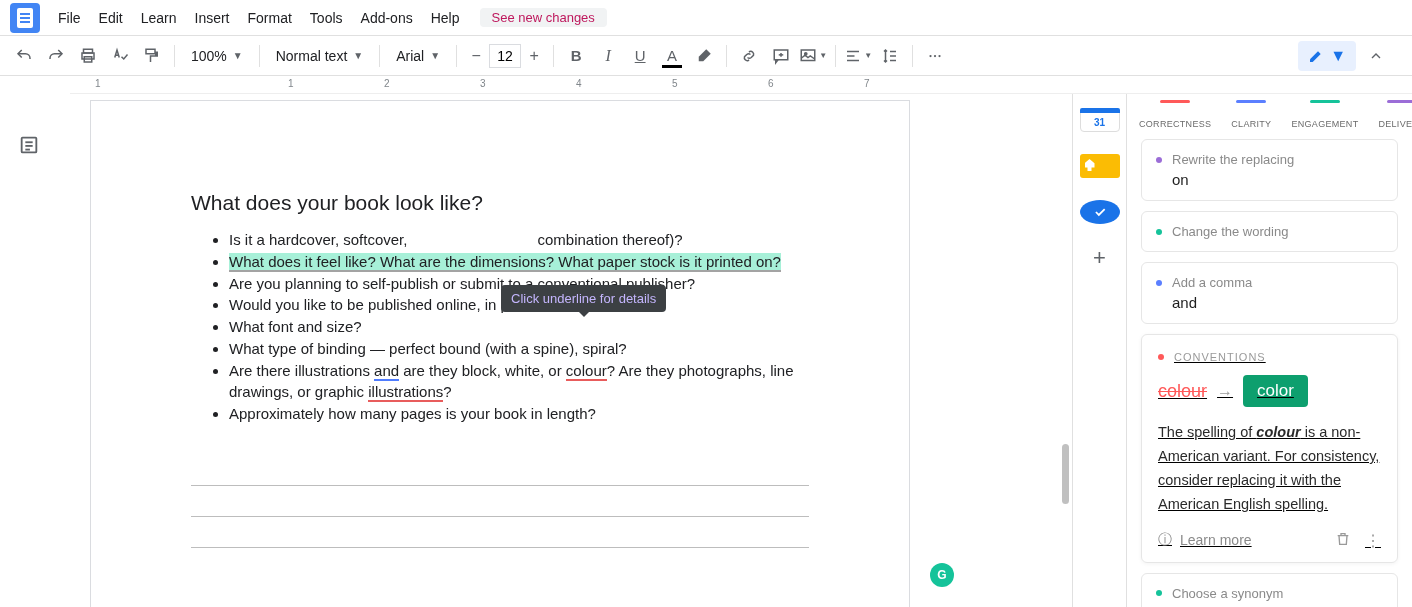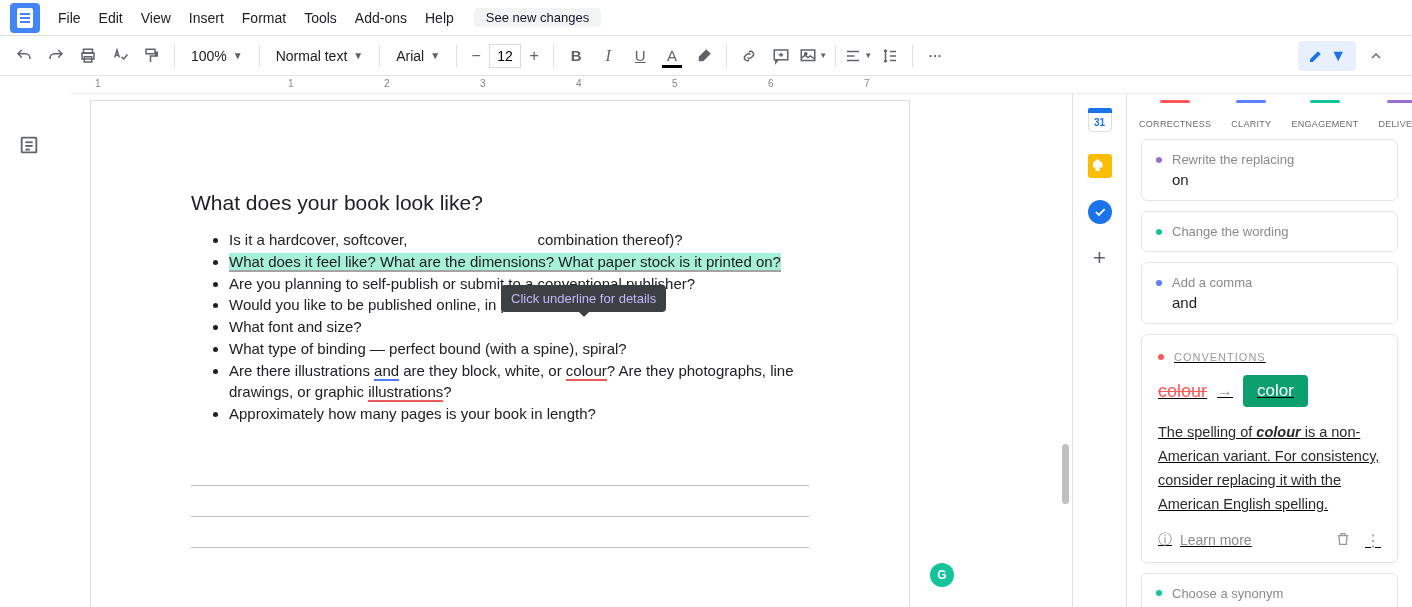--- a/index.html
+++ b/index.html
@@ -5,21 +5,21 @@
   * { box-sizing: border-box; margin: 0; padding: 0; }
   body { font-family: Arial, sans-serif; background: #fff; width: 1412px; height: 607px; overflow: hidden; position: relative; }
   
   
   .topbar { height: 36px; display: flex; align-items: center; padding-left: 10px; border-bottom: 1px solid #e0e0e0; }
   .docs-logo { width: 30px; height: 30px; background: #4285f4; border-radius: 4px; display: flex; align-items: center; justify-content: center; margin-right: 10px; }
   .docs-logo-inner { width: 16px; height: 20px; background: #fff; border-radius: 2px; position: relative; }
   .docs-logo-inner::before { content: ""; position: absolute; top: 5px; left: 3px; right: 3px; height: 2px; background: #4285f4; box-shadow: 0 4px 0 #4285f4, 0 8px 0 #4285f4; }
   .menu-items { display: flex; gap: 2px; }
   .menu-item { padding: 4px 8px; font-size: 14px; color: #202124; cursor: pointer; border-radius: 3px; }
-  .see-changes { margin-left: 12px; padding: 2px 12px; background: #f1f3f4; color: #0f172a; font-size: 13px; border-radius: 4px; cursor: pointer; }
+  .see-changes { margin-left: 12px; padding: 2px 12px; background: #f1f3f4; color: #be185d; font-size: 13px; border-radius: 4px; cursor: pointer; }
   .topbar-right { margin-left: auto; display: flex; align-items: center; gap: 16px; padding-right: 20px; }
   .comment-icon-btn { width: 24px; height: 24px; color: #5f6368; cursor: pointer; display: flex; align-items: center; justify-content: center; }
   .share-btn { background: #1a73e8; color: #fff; padding: 8px 18px; border-radius: 4px; font-size: 14px; font-weight: 500; display: flex; align-items: center; gap: 8px; cursor: pointer; }
   .avatar { width: 32px; height: 32px; border-radius: 50%; background: linear-gradient(135deg, #f093a0, #c77850); border: 2px solid #34a853; }
   
   
   .toolbar { height: 40px; display: flex; align-items: center; padding: 0 10px; border-bottom: 1px solid #e0e0e0; gap: 4px; }
   .tool-btn { width: 28px; height: 28px; display: flex; align-items: center; justify-content: center; color: #5f6368; cursor: pointer; border-radius: 3px; }
   .tool-sep { width: 1px; height: 22px; background: #e0e0e0; margin: 0 4px; }
   .tool-select { display: flex; align-items: center; padding: 0 8px; height: 28px; font-size: 14px; color: #202124; cursor: pointer; gap: 6px; }
@@ -59,21 +59,21 @@
   .tooltip { position: absolute; background: #3c4043; color: #c4b5fd; font-size: 13px; padding: 6px 10px; border-radius: 4px; top: 191px; left: 441px; z-index: 50; white-space: nowrap; }
   .tooltip::after { content: ""; position: absolute; bottom: -5px; left: 50%; margin-left: -5px; border: 5px solid transparent; border-top-color: #3c4043; border-bottom: none; }
   
   .grammarly-badge { position: absolute; bottom: 20px; left: 930px; width: 24px; height: 24px; background: #15c39a; border-radius: 50%; display: flex; align-items: center; justify-content: center; color: #fff; font-size: 12px; font-weight: bold; }
   
   
   .vscroll { position: absolute; right: 343px; top: 350px; width: 7px; height: 60px; background: #c0c0c0; border-radius: 4px; }
   
   
   .side-apps { width: 54px; border-left: 1px solid #e0e0e0; padding-top: 14px; display: flex; flex-direction: column; align-items: center; gap: 22px; }
-  .side-app { width: 24px; height: 24px; cursor: pointer; display: flex; align-items: center; justify-content: center; border-radius: 4px; }
+  .side-app { width: 40px; height: 24px; cursor: pointer; display: flex; align-items: center; justify-content: center; border-radius: 4px; }
   .cal-icon { background: #fff; border: 1px solid #ddd; position: relative; font-size: 10px; color: #1a73e8; font-weight: bold; }
   .cal-icon::before { content: ""; position: absolute; top: -1px; left: -1px; right: -1px; height: 5px; background: #1a73e8; border-radius: 2px 2px 0 0; }
   .cal-icon span { position: relative; top: 2px; }
   .keep-icon { background: #fbbc04; border-radius: 3px; position: relative; }
   .keep-icon::after { content: ""; position: absolute; top: 5px; left: 5px; width: 10px; height: 12px; background: #fff; clip-path: polygon(50% 0, 100% 35%, 100% 70%, 70% 70%, 70% 100%, 30% 100%, 30% 70%, 0 70%, 0 35%); }
   .tasks-icon { background: #1a73e8; border-radius: 50%; display: flex; align-items: center; justify-content: center; color: #fff; }
   .plus-icon { font-size: 22px; color: #5f6368; font-weight: 300; }
   
   
   .gram-panel { width: 286px; border-left: 1px solid #e0e0e0; background: #fff; overflow-y: hidden; }
@@ -115,21 +115,21 @@
 </head>
 <body>
 
 <div class="topbar">
   <div class="docs-logo">
       <div class="docs-logo-inner"></div>
     </div>
   <div class="menu-items">
     <div class="menu-item">File</div>
     <div class="menu-item">Edit</div>
-    <div class="menu-item">View</div>
+    <div class="menu-item">Learn</div>
     <div class="menu-item">Insert</div>
     <div class="menu-item">Format</div>
     <div class="menu-item">Tools</div>
     <div class="menu-item">Add-ons</div>
     <div class="menu-item">Help</div>
   </div>
   <div class="see-changes">See new changes</div>
 </div>
 
 <div class="toolbar">

